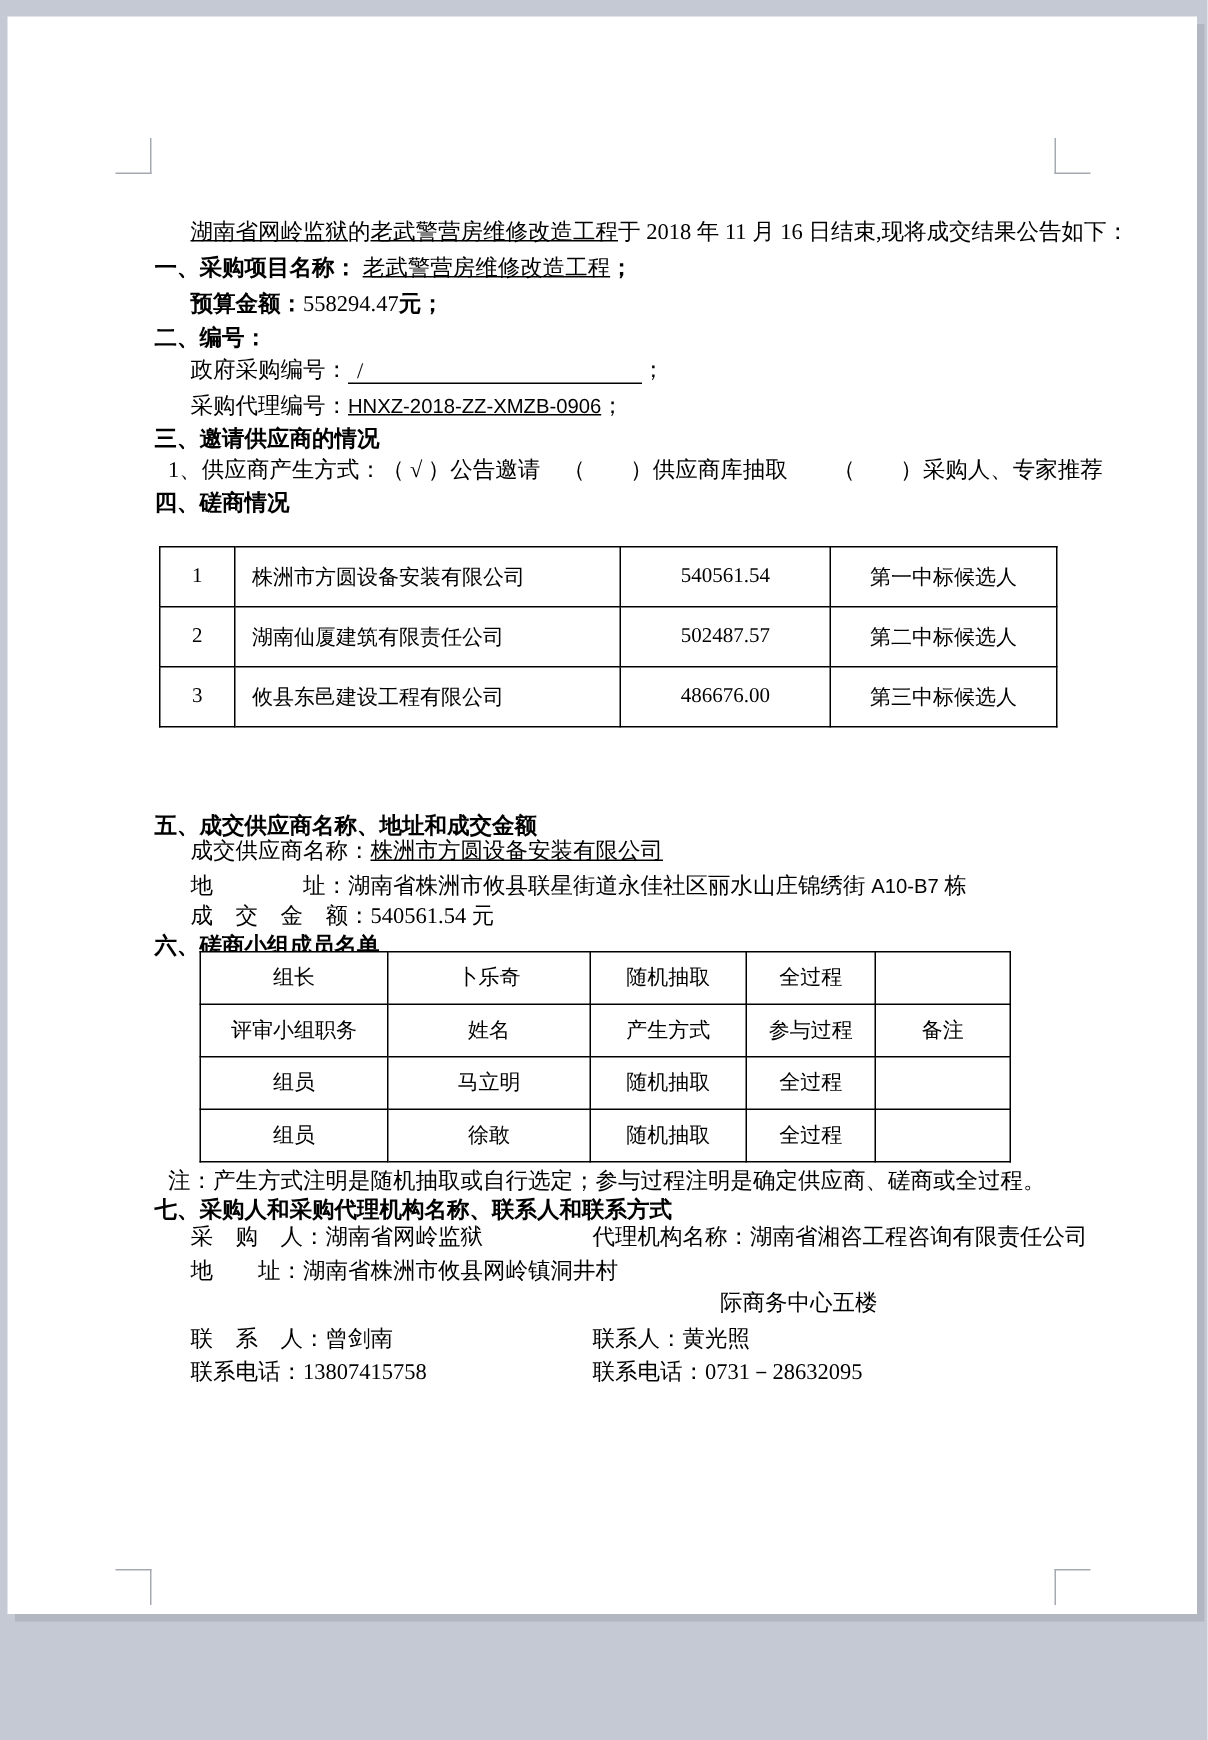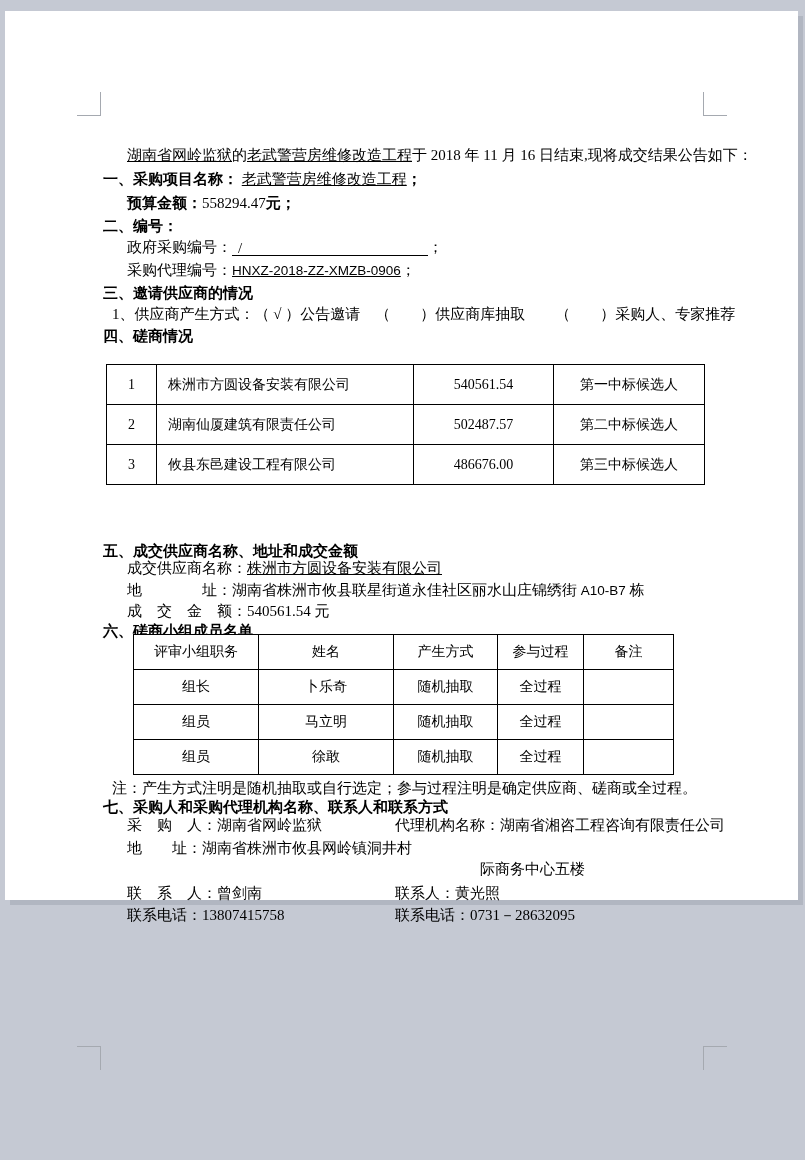--- a/index.html
+++ b/index.html
@@ -3,21 +3,21 @@
 <meta charset="utf-8">
 <style>
   html,body{margin:0;padding:0;}
   body{
     width:805px;height:1160px;position:relative;
     background:#c5c9d3;
     font-family:"Liberation Serif","DejaVu Serif",serif;
     color:#000;
   }
   .page{
-    position:absolute;left:5px;top:11px;width:793px;height:889px;
+    position:absolute;left:5px;top:11px;width:793px;height:1065px;
     background:#ffffff;
     box-shadow:5px 5px 0 #b1b6c1;
   }
   
   .crop{position:absolute;width:23px;height:23px;}
   .crop-tl{left:72px;top:81px;border-right:1px solid #a5a9b0;border-bottom:1px solid #a5a9b0;}
   .crop-tr{left:698px;top:81px;border-left:1px solid #a5a9b0;border-bottom:1px solid #a5a9b0;}
   .crop-bl{left:72px;top:1035px;border-right:1px solid #a5a9b0;border-top:1px solid #a5a9b0;}
   .crop-br{left:698px;top:1035px;border-left:1px solid #a5a9b0;border-top:1px solid #a5a9b0;}
 
@@ -119,32 +119,32 @@
   <table class="t2">
     <colgroup>
         <col style="width:125px">
         <col style="width:135px">
         <col style="width:104px">
         <col style="width:86px">
         <col style="width:90px">
       </colgroup>
     <tbody>
         <tr>
+      <td>组长</td>
+      <td>卜乐奇</td>
+      <td>随机抽取</td>
+      <td>全过程</td>
+      <td></td>
+    </tr>
+    <tr>
       <th>评审小组职务</th>
       <th>姓名</th>
       <th>产生方式</th>
       <th>参与过程</th>
       <th>备注</th>
-    </tr>
-    <tr>
-      <td>组长</td>
-      <td>卜乐奇</td>
-      <td>随机抽取</td>
-      <td>全过程</td>
-      <td></td>
     </tr>
     <tr>
       <td>组员</td>
       <td>马立明</td>
       <td>随机抽取</td>
       <td>全过程</td>
       <td></td>
     </tr>
     <tr>
       <td>组员</td>

